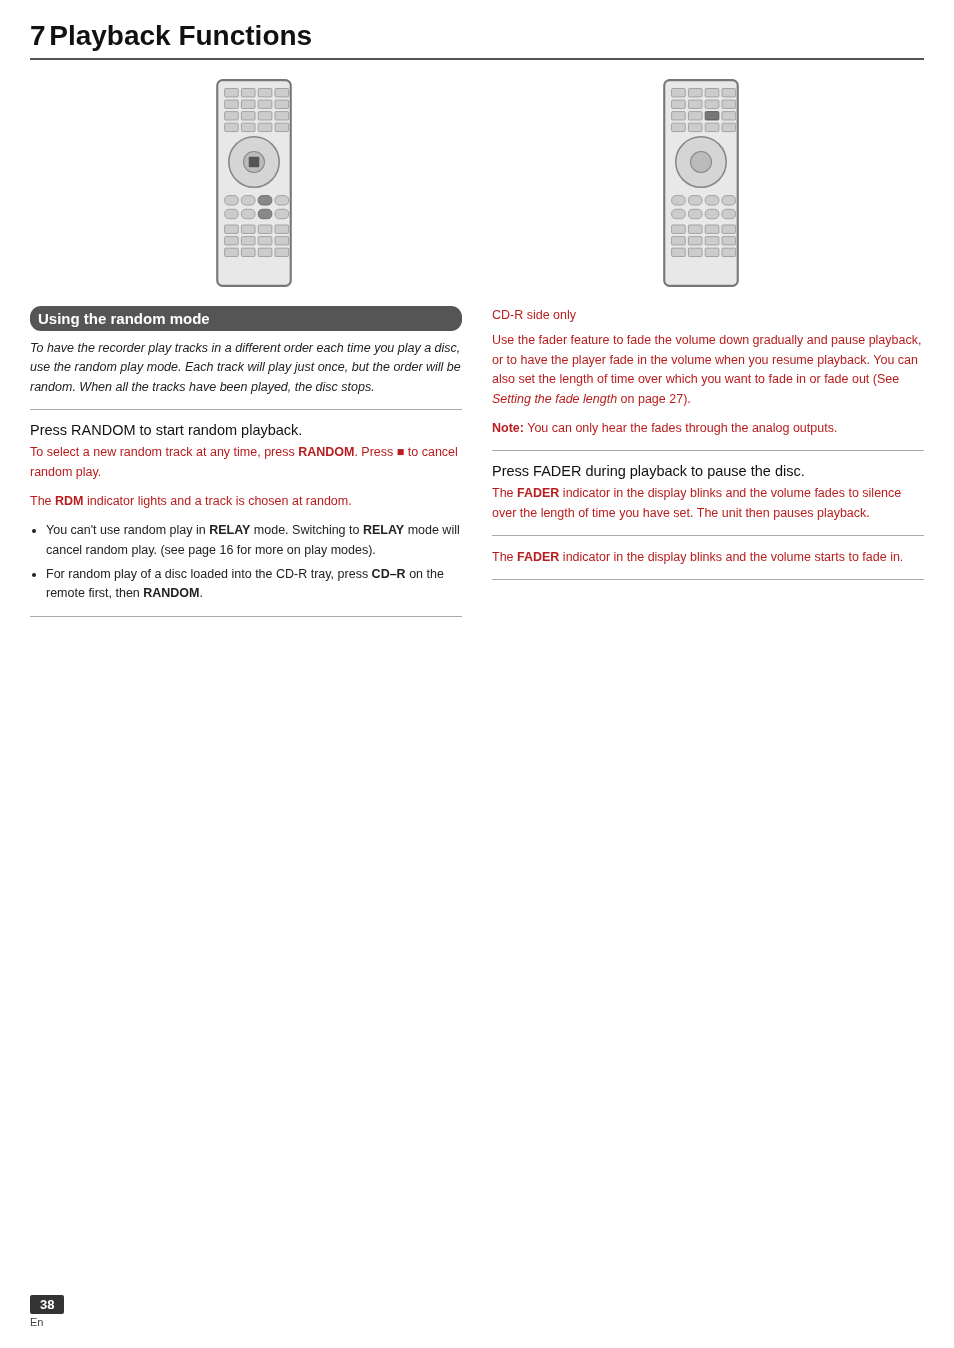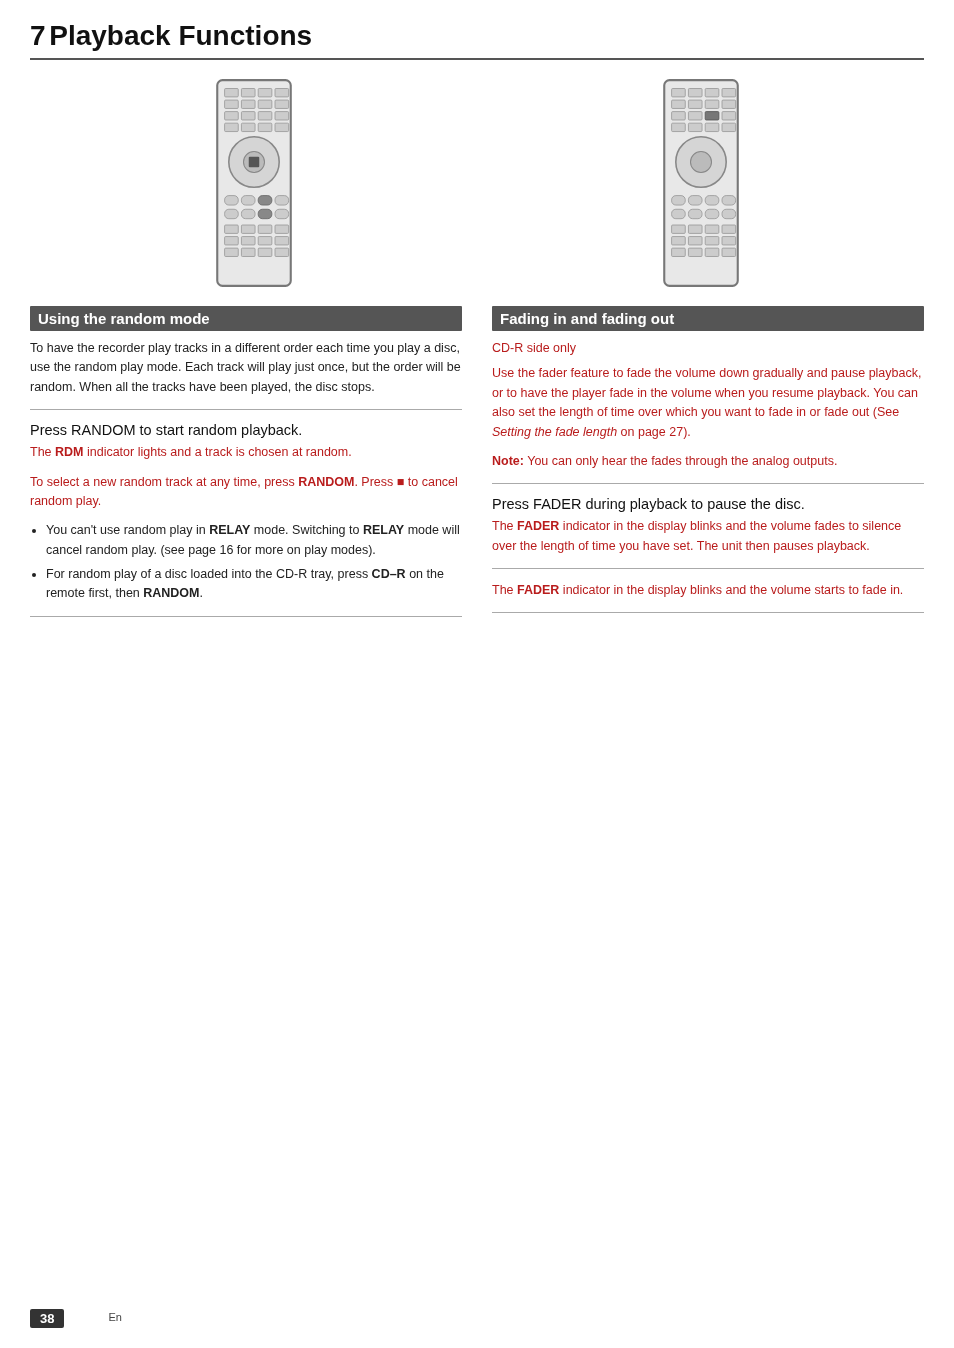--- a/index.html
+++ b/index.html
@@ -44,27 +44,28 @@
       flex: 1;
     }
     
     .section-header {
       background: #555;
       color: #fff;
       font-size: 15px;
       font-weight: bold;
       padding: 4px 8px;
       margin-bottom: 8px;
-      border-radius: 1px;
+      border-radius: 11px;
     }
     .section-body {
       font-size: 12.5px;
       line-height: 1.55;
       color: #222;
       margin-bottom: 10px;
+      font-style: italic;
     }
     .section-divider {
       border: none;
       border-top: 1px solid #aaa;
       margin: 12px 0;
     }
     .subsection-title {
       font-size: 14.5px;
       font-weight: normal;
       color: #111;
@@ -86,22 +87,22 @@
       margin-bottom: 5px;
       list-style-type: disc;
     }
     .bold { font-weight: bold; }
     .italic { font-style: italic; }
     .page-footer {
       position: absolute;
       bottom: 20px;
       left: 30px;
       display: flex;
+      flex-direction: column;
       align-items: flex-start;
-      gap: 44px;
     }
     .page-number-box {
       background: #333;
       color: #fff;
       font-size: 13px;
       font-weight: bold;
       padding: 2px 10px;
       border-radius: 2px;
     }
     .page-lang {
@@ -246,41 +247,40 @@
     <div class="col-left">
       <div class="section-header">Using the random mode</div>
 
       <div class="section-body">To have the recorder play tracks in a different order each time you play a disc, use the random play mode. Each track will play just once, but the order will be random. When all the tracks have been played, the disc stops.</div>
 
       <hr class="section-divider">
 
       <div class="subsection-title">Press RANDOM to start random playback.</div>
 
       <div class="subsection-body">
+        To select a new random track at any time, press <span class="bold">RANDOM</span>. Press ■ to cancel random play.
+      </div>
+
+      <div class="subsection-body">
         The <span class="bold">RDM</span> indicator lights and a track is chosen at random.
-      </div>
-
-      <div class="subsection-body">
-        To select a new random track at any time, press <span class="bold">RANDOM</span>. Press ■ to cancel random play.
       </div>
 
       <ul class="bullet-list">
         <li>
           You can't use random play in <span class="bold">RELAY</span> mode. Switching to <span class="bold">RELAY</span> mode will cancel random play. (see page 16 for more on play modes).
         </li>
         <li>
           For random play of a disc loaded into the CD-R tray, press <span class="bold">CD–R</span> on the remote first, then <span class="bold">RANDOM</span>.
         </li>
       </ul>
 
       <hr class="section-divider">
     </div>
 
     <div class="col-right">
-      <div class="section-header">Fading in and fading out</div>
 
       <div class="subsection-body" style="margin-bottom:6px;">CD-R side only</div>
 
       <div class="subsection-body">
         Use the fader feature to fade the volume down gradually and pause playback, or to have the player fade in the volume when you resume playback. You can also set the length of time over which you want to fade in or fade out (See <span class="italic">Setting the fade length</span> on page 27).
       </div>
 
       <div class="subsection-body">
         <span class="bold">Note:</span> You can only hear the fades through the analog outputs.
       </div>

